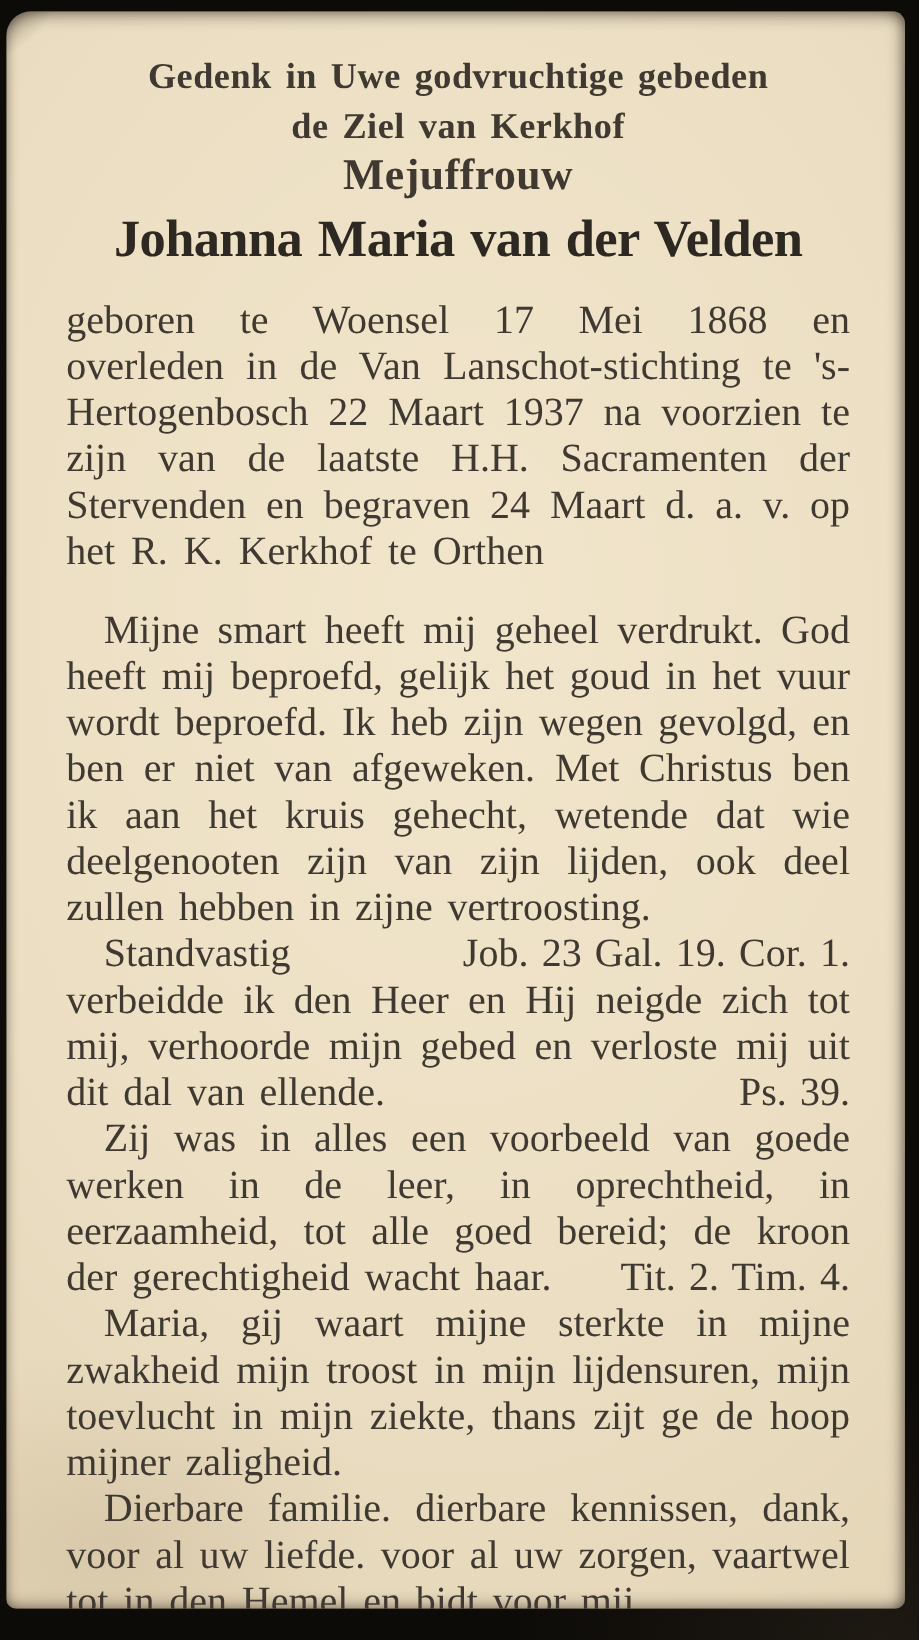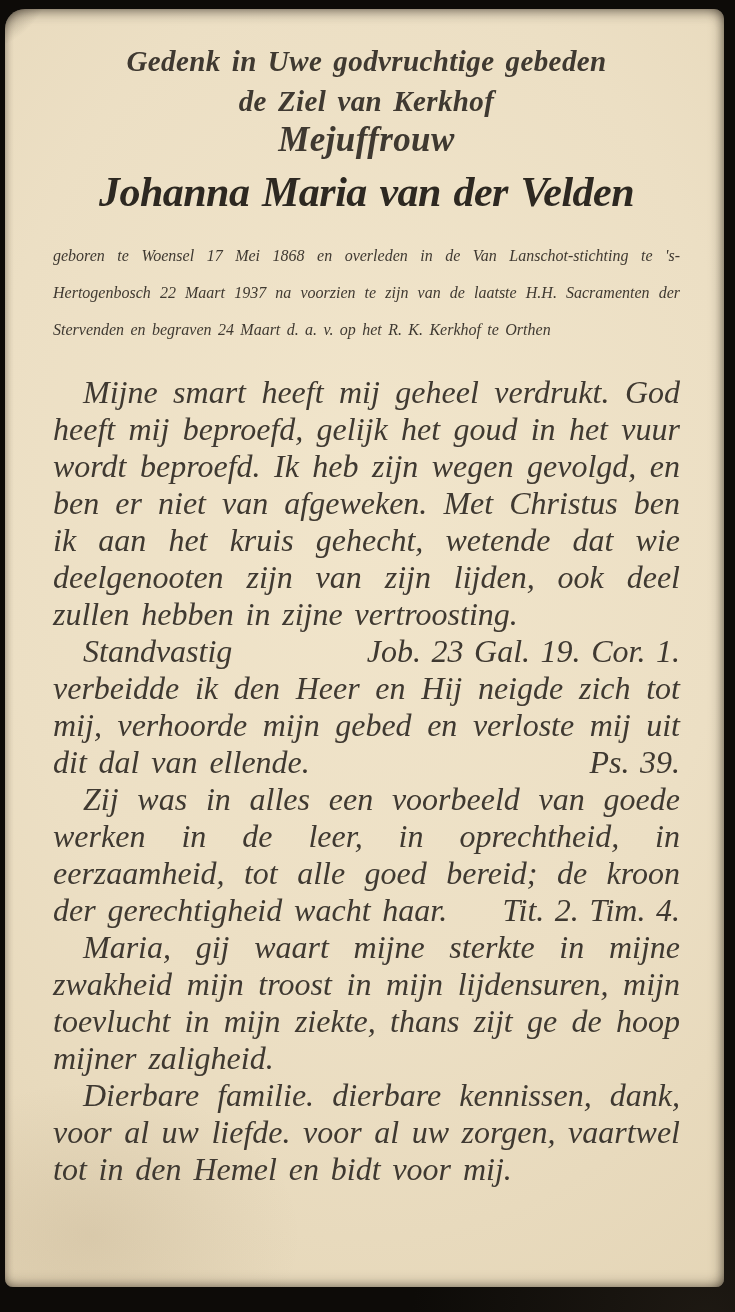--- a/index.html
+++ b/index.html
@@ -34,21 +34,20 @@
       radial-gradient(130px 150px at -4% -4%, rgba(28,22,16,.85), rgba(28,22,16,0) 62%),
       radial-gradient(300px 220px at 12% 96%, rgba(120,95,60,.12), transparent 70%),
       radial-gradient(ellipse 95% 75% at 50% 38%, #f1e5cb 0%, #ecdfc4 55%, #e4d5b6 100%);
     box-shadow:
       inset 0 9px 14px -8px rgba(35,28,20,.65),
       inset -9px 0 13px -8px rgba(35,28,20,.6),
       inset 7px 0 10px -8px rgba(35,28,20,.4),
       inset 0 -9px 13px -8px rgba(35,28,20,.5);
     display: flex;
     flex-direction: column;
-    font-style: italic;
   }
   .header { text-align: center; }
   .h-line {
     font-size: 29px;
     line-height: 40px;
     font-weight: bold;
     letter-spacing: .4px;
     word-spacing: .12em;
   }
   .h-line.small { font-size: 35px; line-height: 38px; }
@@ -58,21 +57,21 @@
     line-height: 50px;
     font-weight: bold;
     letter-spacing: -.5px;
     word-spacing: .06em;
     color: #2d2821;
     white-space: nowrap;
     text-align: center;
   }
   .bio {
     margin: 20px 0 0 0;
-    font-size: 16px;
+    font-size: 32px;
     line-height: 37px;
     text-align: justify;
     word-spacing: .15em;
   }
   .body-block { margin-top: 26px; }
   .para {
     margin: 0;
     font-size: 32px;
     line-height: 37px;
     text-align: justify;

